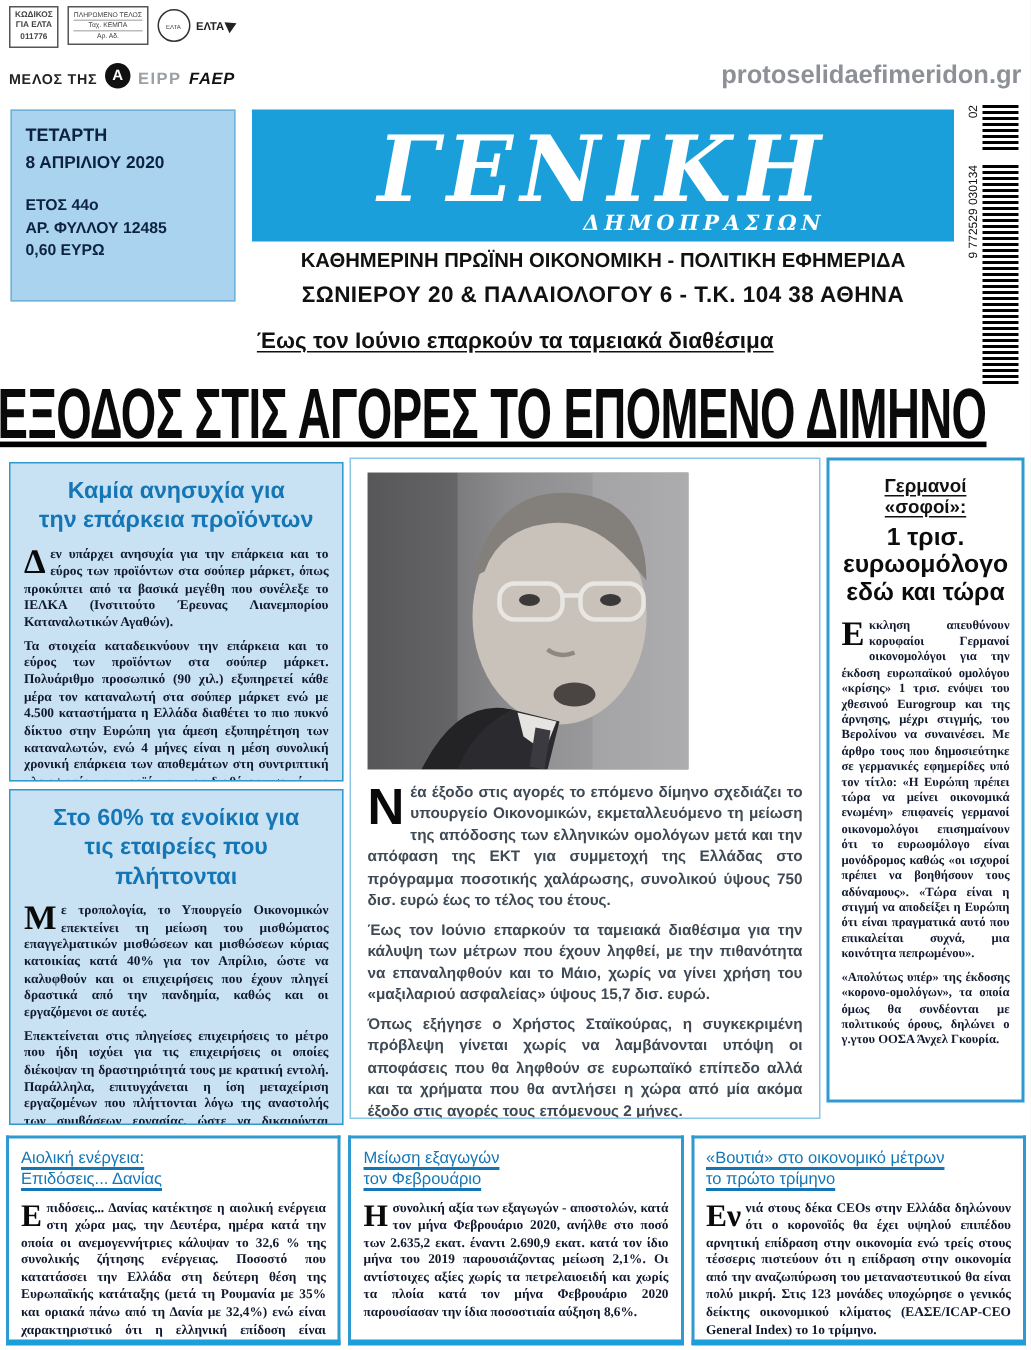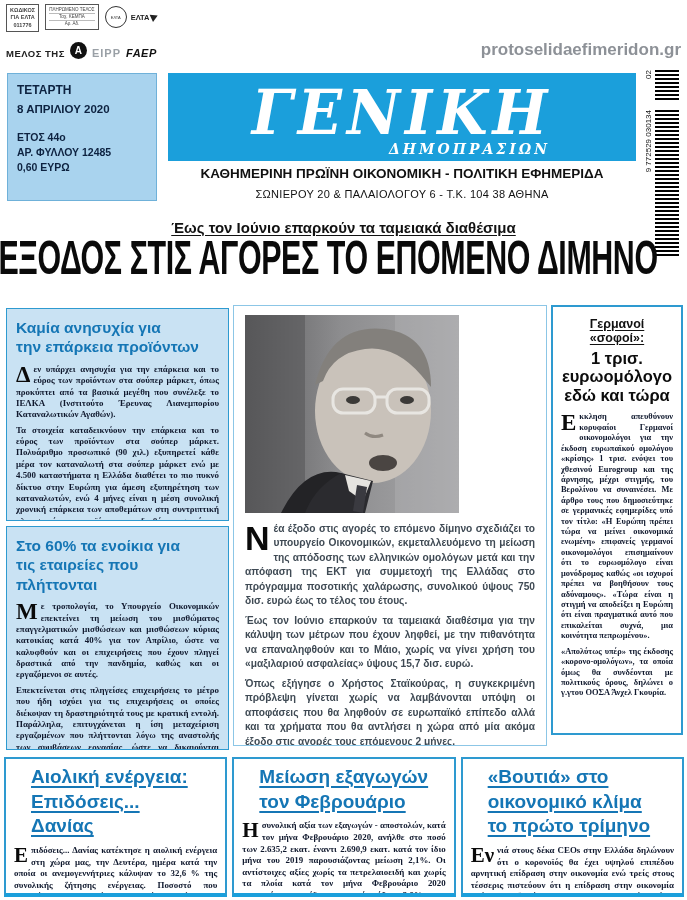--- a/index.html
+++ b/index.html
@@ -41,55 +41,55 @@
 
   .barcode-area{position:absolute;left:644px;top:70px;width:42px;}
   .bc-row{display:flex;align-items:flex-start;gap:2px;}
   .bc-vtext{writing-mode:vertical-rl;transform:rotate(180deg);font-family:"Liberation Sans",sans-serif;font-size:8px;color:#111;}
   .bc-bars{width:24px;background:repeating-linear-gradient(180deg,#000 0 2px,#fff 2px 4px);}
   .bc-bars.small{height:30px;}
   .bc-bars.big{height:146px;}
   .bc-main{margin-top:10px;}
 
   .tagline{position:absolute;left:158px;top:166px;width:488px;text-align:center;font-family:"Liberation Sans",sans-serif;font-weight:bold;font-size:13.5px;color:#111;}
-  .address{position:absolute;left:158px;top:188px;width:488px;text-align:center;font-family:"Liberation Sans",sans-serif;font-weight:normal;font-size:11px;color:#111;letter-spacing:.3px;}
+  .address{position:absolute;left:158px;top:188px;width:488px;text-align:center;font-family:"Liberation Sans",sans-serif;font-weight:bold;font-size:15px;color:#111;letter-spacing:.3px;}
 
   
   .kicker{position:absolute;left:0;top:219px;width:687px;text-align:center;}
   .kicker span{font-family:"Liberation Sans",sans-serif;font-weight:bold;font-size:15px;color:#111;text-decoration:underline;text-underline-offset:2px;}
-  .headline{position:absolute;left:0;top:237px;width:657px;height:62px;display:flex;justify-content:center;align-items:flex-start;overflow:visible;}
+  .headline{position:absolute;left:0;top:237px;width:657px;height:62px;display:flex;justify-content:center;align-items:flex-end;overflow:visible;text-decoration:underline;}
   .headline span{white-space:nowrap;font-family:"Liberation Sans",sans-serif;font-weight:900;font-size:38px;color:#0a0a0a;letter-spacing:-0.5px;transform:scale(.8,1.25);}
 
   
   .panel{box-sizing:border-box;overflow:hidden;}
   .col-left{position:absolute;left:6px;top:308px;width:223px;}
   .blue-box{background:#c9e2f3;border:1px solid #2e9ad0;box-sizing:border-box;padding:7px 9px;overflow:hidden;}
   .box-supply{height:213px;margin-bottom:5px;}
   .box-rents{height:224px;}
-  .blue-box h2{margin:2px 0 7px;font-family:"Liberation Sans",sans-serif;font-weight:bold;font-size:15.5px;line-height:1.25;color:#1576b5;}
+  .blue-box h2{margin:2px 0 7px;text-align:center;font-family:"Liberation Sans",sans-serif;font-weight:bold;font-size:15.5px;line-height:1.25;color:#1576b5;}
   .serif-body p{margin:0 0 4px;font-family:"Liberation Serif",serif;font-weight:bold;font-size:8.9px;line-height:1.28;color:#10192e;text-align:justify;}
   .dropcap{float:left;font-family:"Liberation Serif",serif;font-weight:bold;color:#0a0a0a;}
   .dc2{font-size:23px;line-height:.82;padding:2px 3px 0 0;}
   .dc3{font-size:34px;line-height:.8;padding:3px 4px 0 0;font-family:"Liberation Sans",sans-serif;}
 
   .col-center{position:absolute;left:233px;top:305px;width:314px;height:441px;border:1px solid #8cc6e6;background:#fff;box-sizing:border-box;padding:9px 11px;}
   .photo-frame{width:214px;height:198px;overflow:hidden;background:#8a8a8a;}
   .photo-frame svg{display:block;}
   .center-body{margin-top:9px;}
   .center-body p{margin:0 0 5px;font-family:"Liberation Sans",sans-serif;font-weight:bold;font-size:10.2px;line-height:1.42;color:#3f4a54;text-align:justify;}
 
   .col-right{position:absolute;left:551px;top:305px;width:132px;height:430px;border:2px solid #2e9ad0;background:#fff;box-sizing:border-box;padding:8px 8px;}
   .right-kicker{margin:2px 0 4px;text-align:center;font-family:"Liberation Sans",sans-serif;font-weight:bold;font-size:12.5px;color:#111;text-decoration:underline;text-underline-offset:2px;}
   .right-title{margin:0 0 8px;text-align:center;font-family:"Liberation Sans",sans-serif;font-weight:bold;font-size:16.5px;line-height:1.12;color:#0c0c0c;}
   .right-body p{margin:0 0 5px;font-family:"Liberation Serif",serif;font-weight:bold;font-size:8.4px;line-height:1.24;color:#10192e;text-align:justify;}
 
   
   .bottom-row{position:absolute;left:4px;top:757px;width:680px;display:flex;gap:5px;}
   .bottom-box{flex:1;height:140px;border:2px solid #2e9ad0;border-bottom:4px solid #1b9fdb;background:#fff;box-sizing:border-box;padding:5px 8px;overflow:hidden;}
-  .bottom-box h3{margin:1px 17px 6px;font-family:"Liberation Sans",sans-serif;font-weight:bold;font-size:19px;line-height:1.3;color:#1576b5;}
+  .bottom-box h3{margin:1px 0 6px;font-family:"Liberation Sans",sans-serif;font-weight:normal;font-size:11px;line-height:1.3;color:#1576b5;}
   .bottom-box h3 span{text-decoration:underline;text-underline-offset:3px;text-decoration-thickness:1.5px;}
   .bottom-box p{margin:0;font-family:"Liberation Serif",serif;font-weight:bold;font-size:8.9px;line-height:1.3;color:#10192e;text-align:justify;}
   .dcb{float:left;font-family:"Liberation Serif",serif;font-weight:bold;color:#0a0a0a;font-size:21px;line-height:.85;padding:2px 3px 0 0;}
 </style>
 </head>
 <body>
 
 <div class="page">
 
   <div class="postal-row">
@@ -220,18 +220,18 @@
   <div class="bottom-row">
     <div class="bottom-box">
       <h3><span>Αιολική ενέργεια:</span><br><span>Επιδόσεις... Δανίας</span></h3>
       <p><span class="dcb">Ε</span><span>πιδόσεις... Δανίας κατέκτησε η αιολική ενέργεια στη χώρα μας, την Δευτέρα, ημέρα κατά την οποία οι ανεμογεννήτριες κάλυψαν το 32,6 % της συνολικής ζήτησης ενέργειας. Ποσοστό που κατατάσσει την Ελλάδα στη δεύτερη θέση της Ευρωπαϊκής κατάταξης (μετά τη Ρουμανία με 35% και οριακά πάνω από τη Δανία με 32,4%) ενώ είναι χαρακτηριστικό ότι η ελληνική επίδοση είναι υπερδιπλάσια από τον ευρωπαϊκό μέσο όρο (16,1%).</span></p>
     </div>
     <div class="bottom-box">
       <h3><span>Μείωση εξαγωγών</span><br><span>τον Φεβρουάριο</span></h3>
       <p><span class="dcb">Η</span><span>συνολική αξία των εξαγωγών - αποστολών, κατά τον μήνα Φεβρουάριο 2020, ανήλθε στο ποσό των 2.635,2 εκατ. έναντι 2.690,9 εκατ. κατά τον ίδιο μήνα του 2019 παρουσιάζοντας μείωση 2,1%. Οι αντίστοιχες αξίες χωρίς τα πετρελαιοειδή και χωρίς τα πλοία κατά τον μήνα Φεβρουάριο 2020 παρουσίασαν την ίδια ποσοστιαία αύξηση 8,6%.</span></p>
     </div>
     <div class="bottom-box">
-      <h3><span>«Βουτιά» στο οικονομικό κλίμα</span><br><span>το πρώτο τρίμηνο</span></h3>
+      <h3><span>«Βουτιά» στο οικονομικό μέτρων</span><br><span>το πρώτο τρίμηνο</span></h3>
       <p><span class="dcb">Εν</span><span>νιά στους δέκα CEOs στην Ελλάδα δηλώνουν ότι ο κορονοϊός θα έχει υψηλού επιπέδου αρνητική επίδραση στην οικονομία ενώ τρείς στους τέσσερις πιστεύουν ότι η επίδραση στην οικονομία από την αναζωπύρωση του μεταναστευτικού θα είναι πολύ μικρή. Στις 123 μονάδες υποχώρησε ο γενικός δείκτης οικονομικού κλίματος (ΕΑΣΕ/ICAP-CEO General Index) το 1ο τρίμηνο.</span></p>
     </div>
   </div>
 
 </div>
 
 </body></html>

